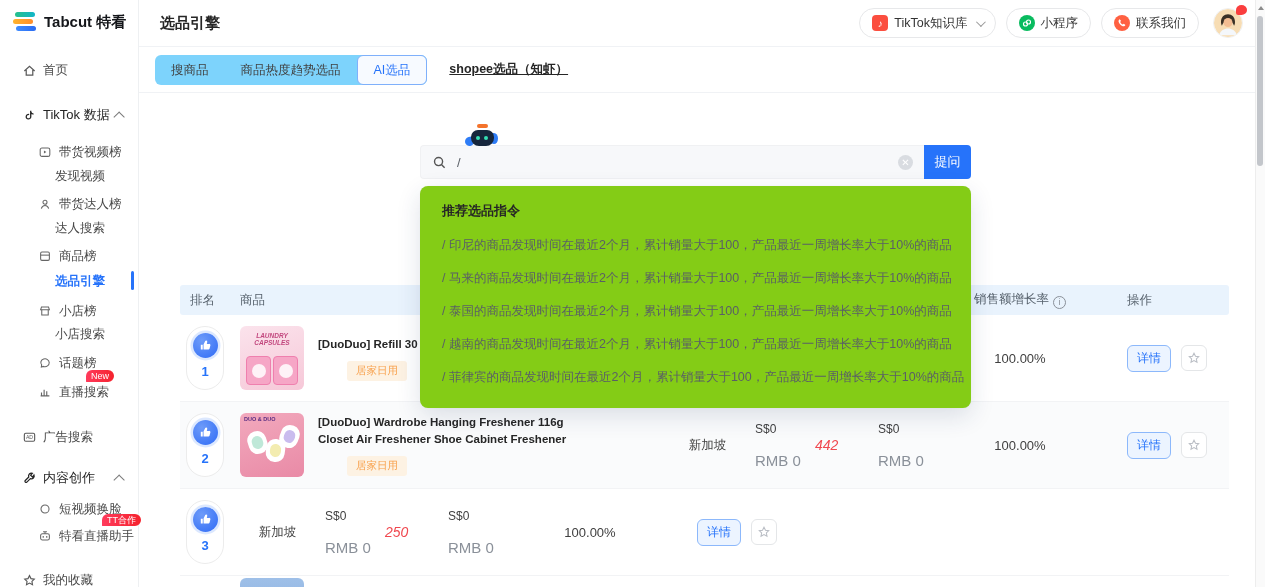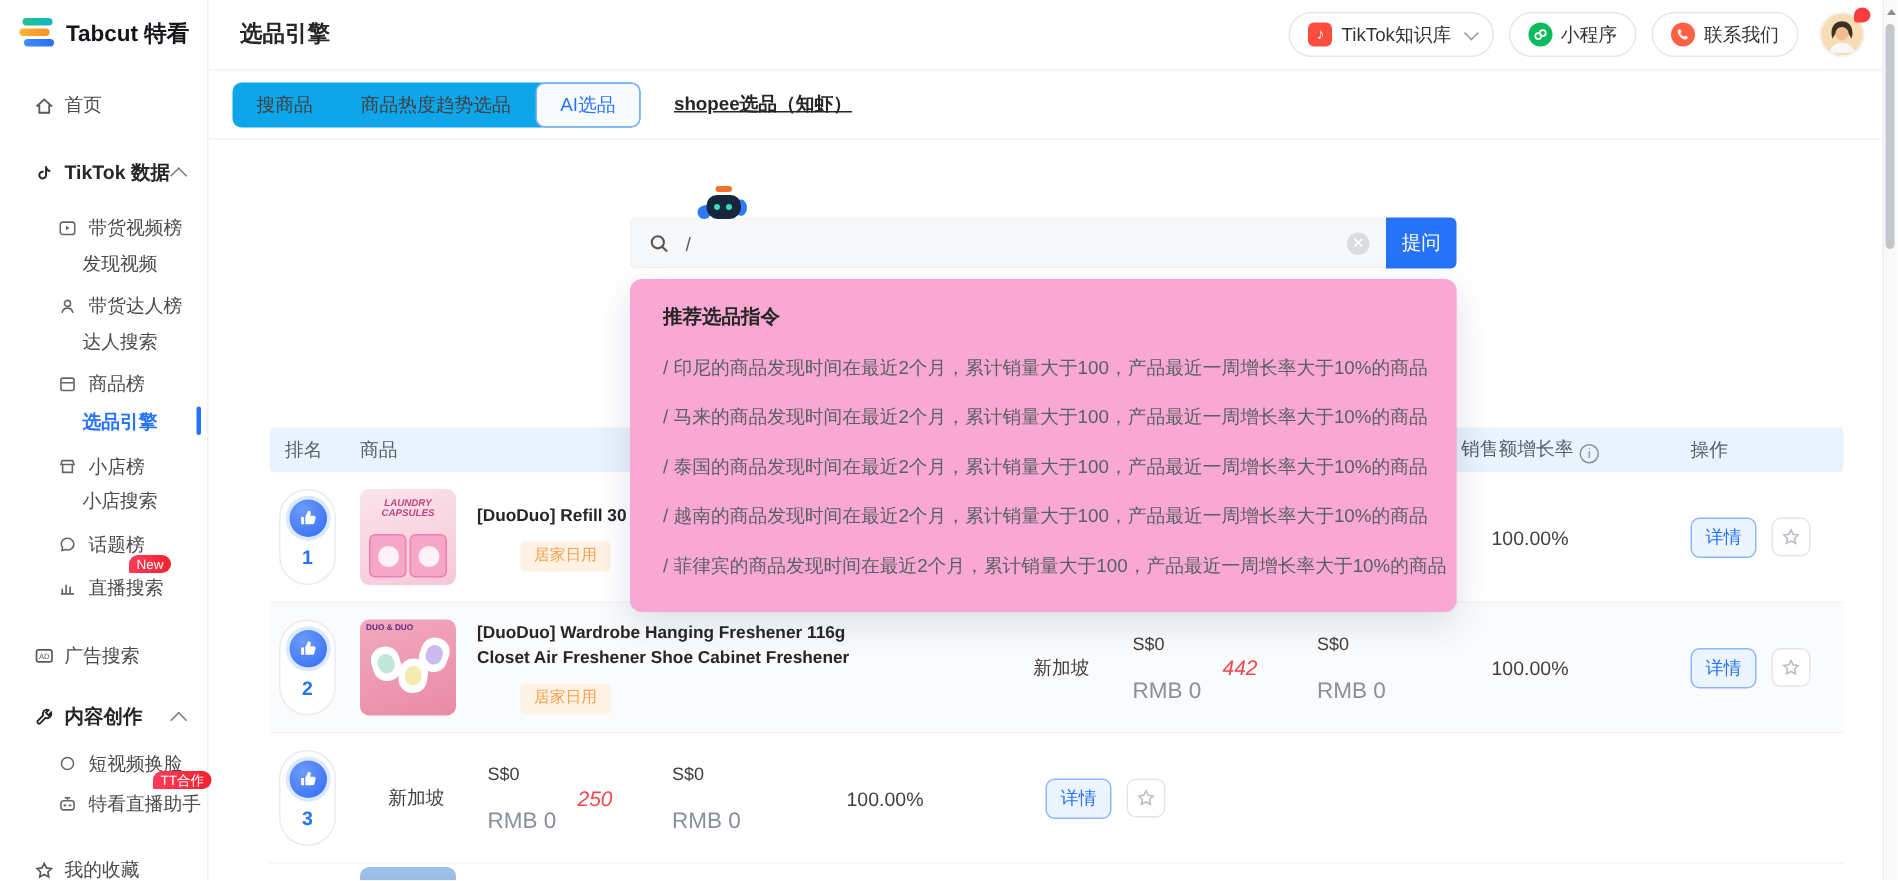--- a/index.html
+++ b/index.html
@@ -14,42 +14,42 @@
   .lb1 { top:0; left:2px; background:linear-gradient(90deg,#27c08b,#12b5c9); }
   .lb2 { top:7px; left:0; background:linear-gradient(90deg,#ffb42e,#ff8d2a); }
   .lb3 { top:14px; left:3px; background:linear-gradient(90deg,#3f8cff,#2a6bf2); }
   .logotext { font-size:15px; font-weight:800; color:#14161a; white-space:nowrap; }
 
   .side-item { position:absolute; width:139px; height:24px; display:flex; align-items:center; font-size:12.5px; color:#4a4a4a; cursor:pointer; white-space:nowrap; }
   .side-item .ic { display:inline-flex; width:16px; height:16px; margin-right:6px; align-items:center; justify-content:center; flex-shrink:0; }
   .lv1 { padding-left:21px; }
   .lv2 { padding-left:37px; }
   .lv2t { padding-left:55px; }
-  .grp { font-weight:700; color:#262626; font-size:13px; }
+  .grp { font-weight:400; color:#262626; font-size:13px; }
   .chev-up { position:absolute; right:18px; width:8px; height:8px; border:solid #7a7a7a; border-width:1.5px 1.5px 0 0; transform:rotate(-45deg) translateY(3px); }
   .active-item { color:#2673fa; font-weight:600; }
   .active-bar { position:absolute; right:5px; top:2px; width:3px; height:19px; background:#2673fa; border-radius:2px; }
   .mini-badge { position:absolute; top:-10px; background:linear-gradient(90deg,#ff3b5c,#f5222d); color:#fff; font-size:9px; line-height:12px; padding:0 5px; border-radius:7px 7px 7px 1px; font-weight:400; }
 
   
   #hd { position:absolute; left:139px; top:0; width:1116px; height:47px; background:#fff; border-bottom:1px solid #f0f2f5; z-index:35; }
   .hd-title { margin-left:21px; line-height:46px; font-size:15px; font-weight:600; color:#262626; }
   .hd-right { position:absolute; right:12px; top:8px; display:flex; align-items:center; gap:10px; }
   .hbtn { height:30px; display:flex; align-items:center; gap:6px; padding:0 12px; border:1px solid #e7e8ea; border-radius:16px; background:#fff; font-size:12.5px; color:#333; cursor:pointer; }
   .kbicon { width:16px; height:16px; border-radius:4px; background:#fb4e3f; color:#fff; font-size:10px; display:flex; align-items:center; justify-content:center; }
   .mpicon { width:16px; height:16px; border-radius:50%; background:#09bb5f; display:flex; align-items:center; justify-content:center; }
   .cticon { width:16px; height:16px; border-radius:50%; background:#ff6142; display:flex; align-items:center; justify-content:center; }
   .chev-dn { width:7px; height:7px; border:solid #999; border-width:0 1.3px 1.3px 0; transform:rotate(45deg) translateY(-2px); margin-left:2px; }
   .avatarwrap { position:relative; width:30px; height:30px; margin-left:4px; cursor:pointer; }
   .avatar { width:30px; height:30px; border-radius:50%; overflow:hidden; border:1px solid #efefef; }
   .vip { position:absolute; top:-3px; right:-4px; width:11px; height:10px; background:#fa3e3e; border-radius:50% 50% 50% 20%; }
 
   
   #tabbar { position:absolute; left:139px; top:47px; width:1116px; height:46px; background:#fff; border-bottom:1px solid #f0f2f5; display:flex; align-items:center; padding-left:16px; z-index:34; }
-  .pillgrp { display:flex; align-items:center; height:30px; background:#0ea5e9; border-radius:6px; }
+  .pillgrp { display:flex; align-items:center; height:30px; background:#7dd3fc; border-radius:6px; }
   .tab { padding:0 16px; height:30px; line-height:30px; font-size:12.5px; color:#404040; cursor:pointer; border-radius:6px; }
   .tab.active { background:#f7faff; border:1px solid #7fb0fb; color:#2673fa; line-height:28px; font-weight:500; }
   .shopee { margin-left:22px; font-size:12.5px; color:#262626; text-decoration:underline; font-weight:600; cursor:pointer; }
 
   
   #content { position:absolute; left:139px; top:93px; width:1116px; height:494px; background:#fff; overflow:hidden; }
 
   
   .tablewrap { position:absolute; left:41px; top:192px; width:1049px; }
   .thead { display:flex; align-items:center; height:30px; background:#e9f3fd; border-radius:3px; font-size:12.5px; color:#55606b; }
@@ -107,21 +107,21 @@
   .r-finL { position:absolute; left:1px; top:13px; width:9px; height:9px; background:#2e7cf6; border-radius:60% 0 60% 60%; transform:rotate(-12deg); }
   .r-finR { position:absolute; right:2px; top:9px; width:8px; height:11px; background:#2e7cf6; border-radius:0 60% 60% 60%; }
   .r-head { position:absolute; left:7px; top:6px; width:23px; height:16px; background:#16263c; border-radius:7px 7px 8px 8px; }
   .r-eye { position:absolute; top:6px; width:4px; height:4px; border-radius:50%; background:#35e0b4; }
   .r-eye.l { left:5px; } .r-eye.r { left:13px; }
   .sbar { display:flex; height:34px; }
   .sinput { flex:1; display:flex; align-items:center; background:#f7f8fa; border:1px solid #f0f1f3; border-right:none; border-radius:4px 0 0 4px; padding:0 11px; }
   .sinput input { flex:1; margin-left:10px; border:none; outline:none; background:transparent; font-size:13px; color:#5a5f66; font-family:inherit; }
   .clearbtn { width:15px; height:15px; border-radius:50%; background:#d9dce1; color:#fff; font-size:10px; line-height:15px; text-align:center; cursor:pointer; flex-shrink:0; }
   .askbtn { width:47px; background:#2673fa; color:#fff; border:none; border-radius:0 4px 4px 0; font-size:13px; cursor:pointer; font-family:inherit; }
-  .dropdown { position:absolute; top:41px; left:0; width:551px; background:#f9a8d4; border-radius:8px; box-shadow:0 8px 24px rgba(30,50,90,.14), 0 0 1px rgba(0,0,0,.08); padding:14px 0 14px; }
+  .dropdown { position:absolute; top:41px; left:0; width:551px; background:#84cc16; border-radius:8px; box-shadow:0 8px 24px rgba(30,50,90,.14), 0 0 1px rgba(0,0,0,.08); padding:14px 0 14px; }
   .dtitle { padding:2px 22px 9px; font-weight:700; font-size:13px; color:#262626; }
   .ditem { padding:8px 22px; font-size:12.5px; color:#5a5f66; cursor:pointer; white-space:nowrap; }
 
   
   #scrollbar { position:absolute; right:0; top:0; width:10px; height:587px; background:#fafafa; border-left:1px solid #ededed; z-index:50; }
   .sb-arrow { position:absolute; top:6px; left:1.5px; width:0; height:0; border-left:3px solid transparent; border-right:3px solid transparent; border-bottom:4px solid #8c8c8c; }
   .sb-thumb { position:absolute; top:16px; left:1px; width:6px; height:150px; background:#c3c6cb; border-radius:3px; cursor:pointer; }
 
   svg { display:block; }
 </style>

